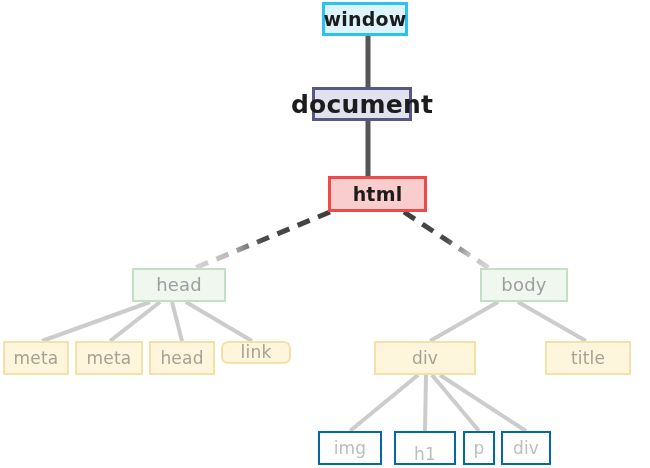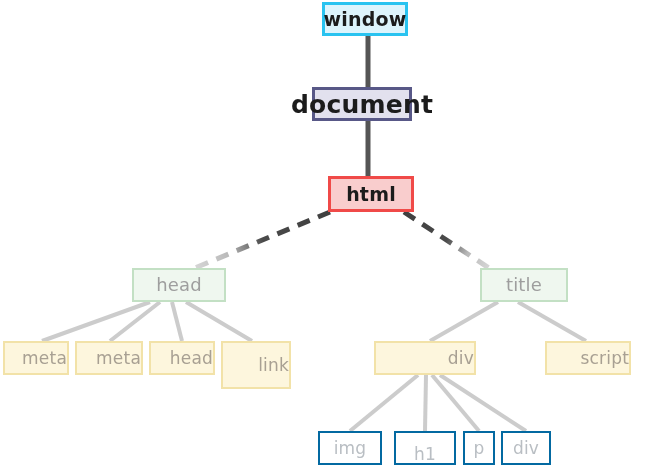--- a/index.html
+++ b/index.html
@@ -80,21 +80,20 @@
     margin-left: 14px;
   }
 
   
   .node.kind-yellow {
     background: #fdf6dd;
     border: 2px solid #f2e2a8;
     color: #a8a093;
     font-size: 17px;
     font-weight: 400;
-    justify-content: flex-end;
   }
 
   
   .node.kind-white {
     background: #ffffff;
     border: 2px solid #0369a1;
     color: #b9bec3;
     font-size: 17px;
     font-weight: 400;
   }
@@ -137,46 +136,46 @@
       </g>
   </svg>
 
   <div id="node-layer">
       <div class="node kind-window" style="left: 322px; top: 2px; width: 86px; height: 34px;">
         <span>window</span>
       </div>
       <div class="node kind-document" style="left: 312px; top: 87px; width: 100px; height: 34px;">
         <span>document</span>
       </div>
-      <div class="node kind-html" style="left: 328px; top: 176px; width: 86px; height: 36px;">
+      <div class="node kind-html" style="left: 328px; top: 176px; width: 99px; height: 36px;">
         <span>html</span>
       </div>
       <div class="node kind-green" style="left: 118px; top: 268px; width: 94px; height: 34px;">
         <span>head</span>
       </div>
       <div class="node kind-green" style="left: 466px; top: 268px; width: 88px; height: 34px;">
-        <span>title</span>
+        <span>body</span>
       </div>
       <div class="node kind-yellow" style="left: 3px; top: 341px; width: 66px; height: 34px;">
         <span>meta</span>
       </div>
       <div class="node kind-yellow" style="left: 75px; top: 341px; width: 68px; height: 34px;">
         <span>meta</span>
       </div>
       <div class="node kind-yellow" style="left: 149px; top: 341px; width: 66px; height: 34px;">
         <span>head</span>
       </div>
-      <div class="node kind-yellow" style="left: 221px; top: 341px; width: 70px; height: 48px;">
+      <div class="node kind-yellow" style="left: 221px; top: 341px; width: 70px; height: 23px; border-radius: 7px;">
         <span>link</span>
       </div>
       <div class="node kind-yellow" style="left: 374px; top: 341px; width: 102px; height: 34px;">
         <span>div</span>
       </div>
       <div class="node kind-yellow" style="left: 545px; top: 341px; width: 86px; height: 34px;">
-        <span>script</span>
+        <span>title</span>
       </div>
       <div class="node kind-white" style="left: 318px; top: 431px; width: 64px; height: 34px;">
         <span>img</span>
       </div>
       <div class="node kind-white" style="left: 394px; top: 431px; width: 62px; height: 34px; align-items: flex-end;">
         <span>h1</span>
       </div>
       <div class="node kind-white" style="left: 463px; top: 431px; width: 32px; height: 34px;">
         <span>p</span>
       </div>

